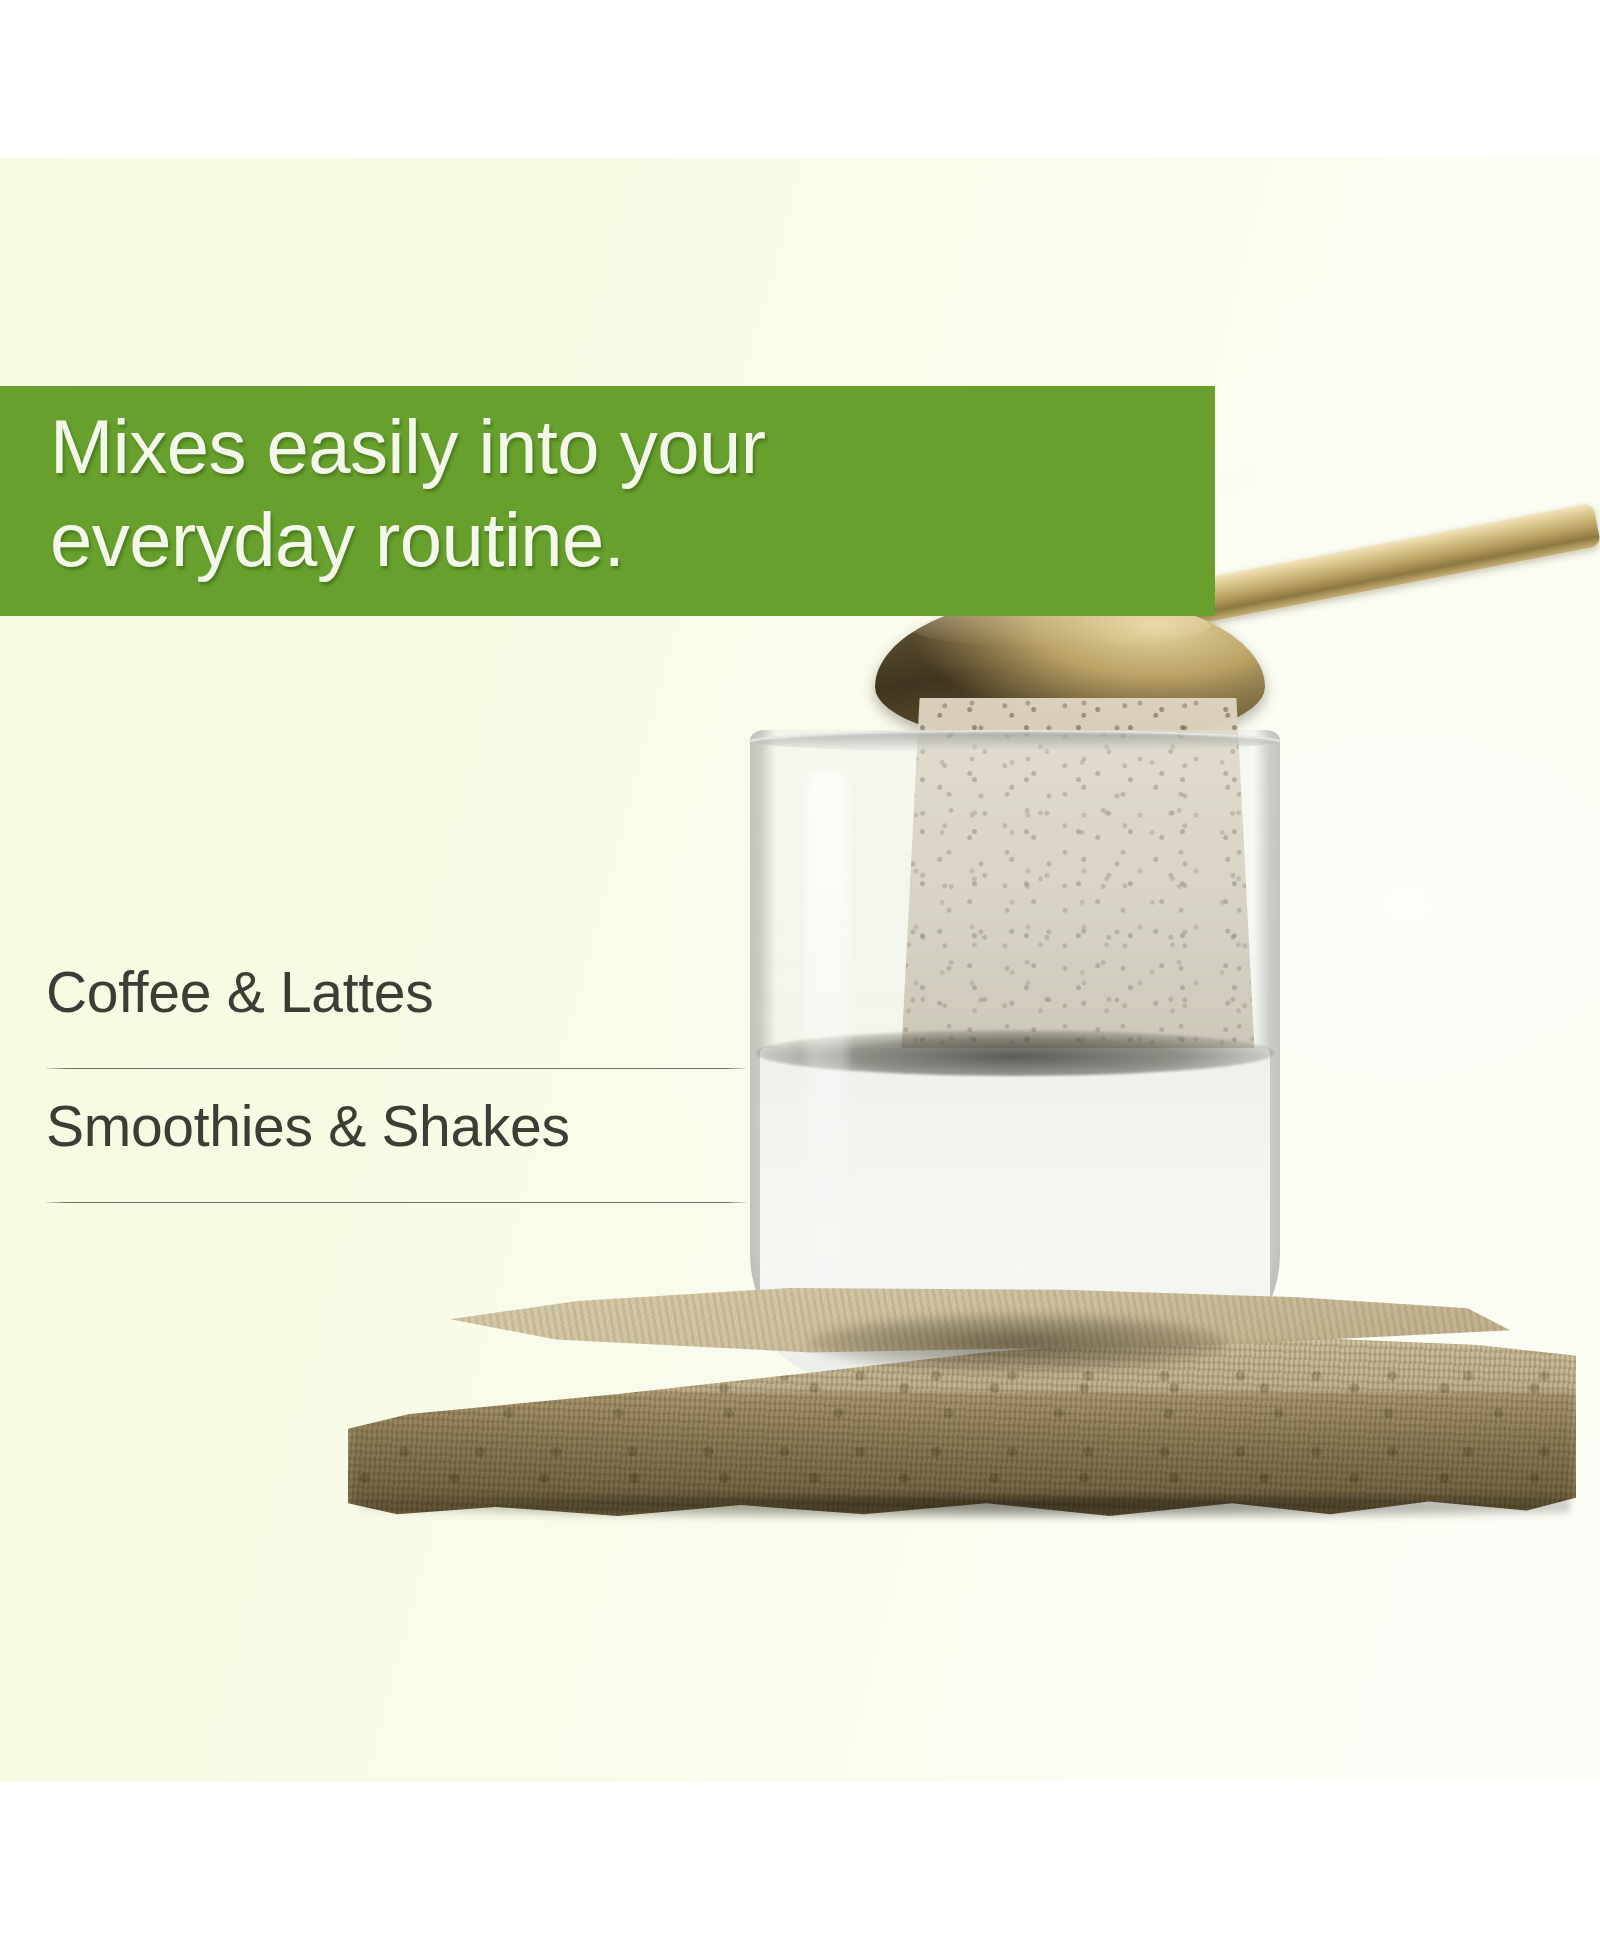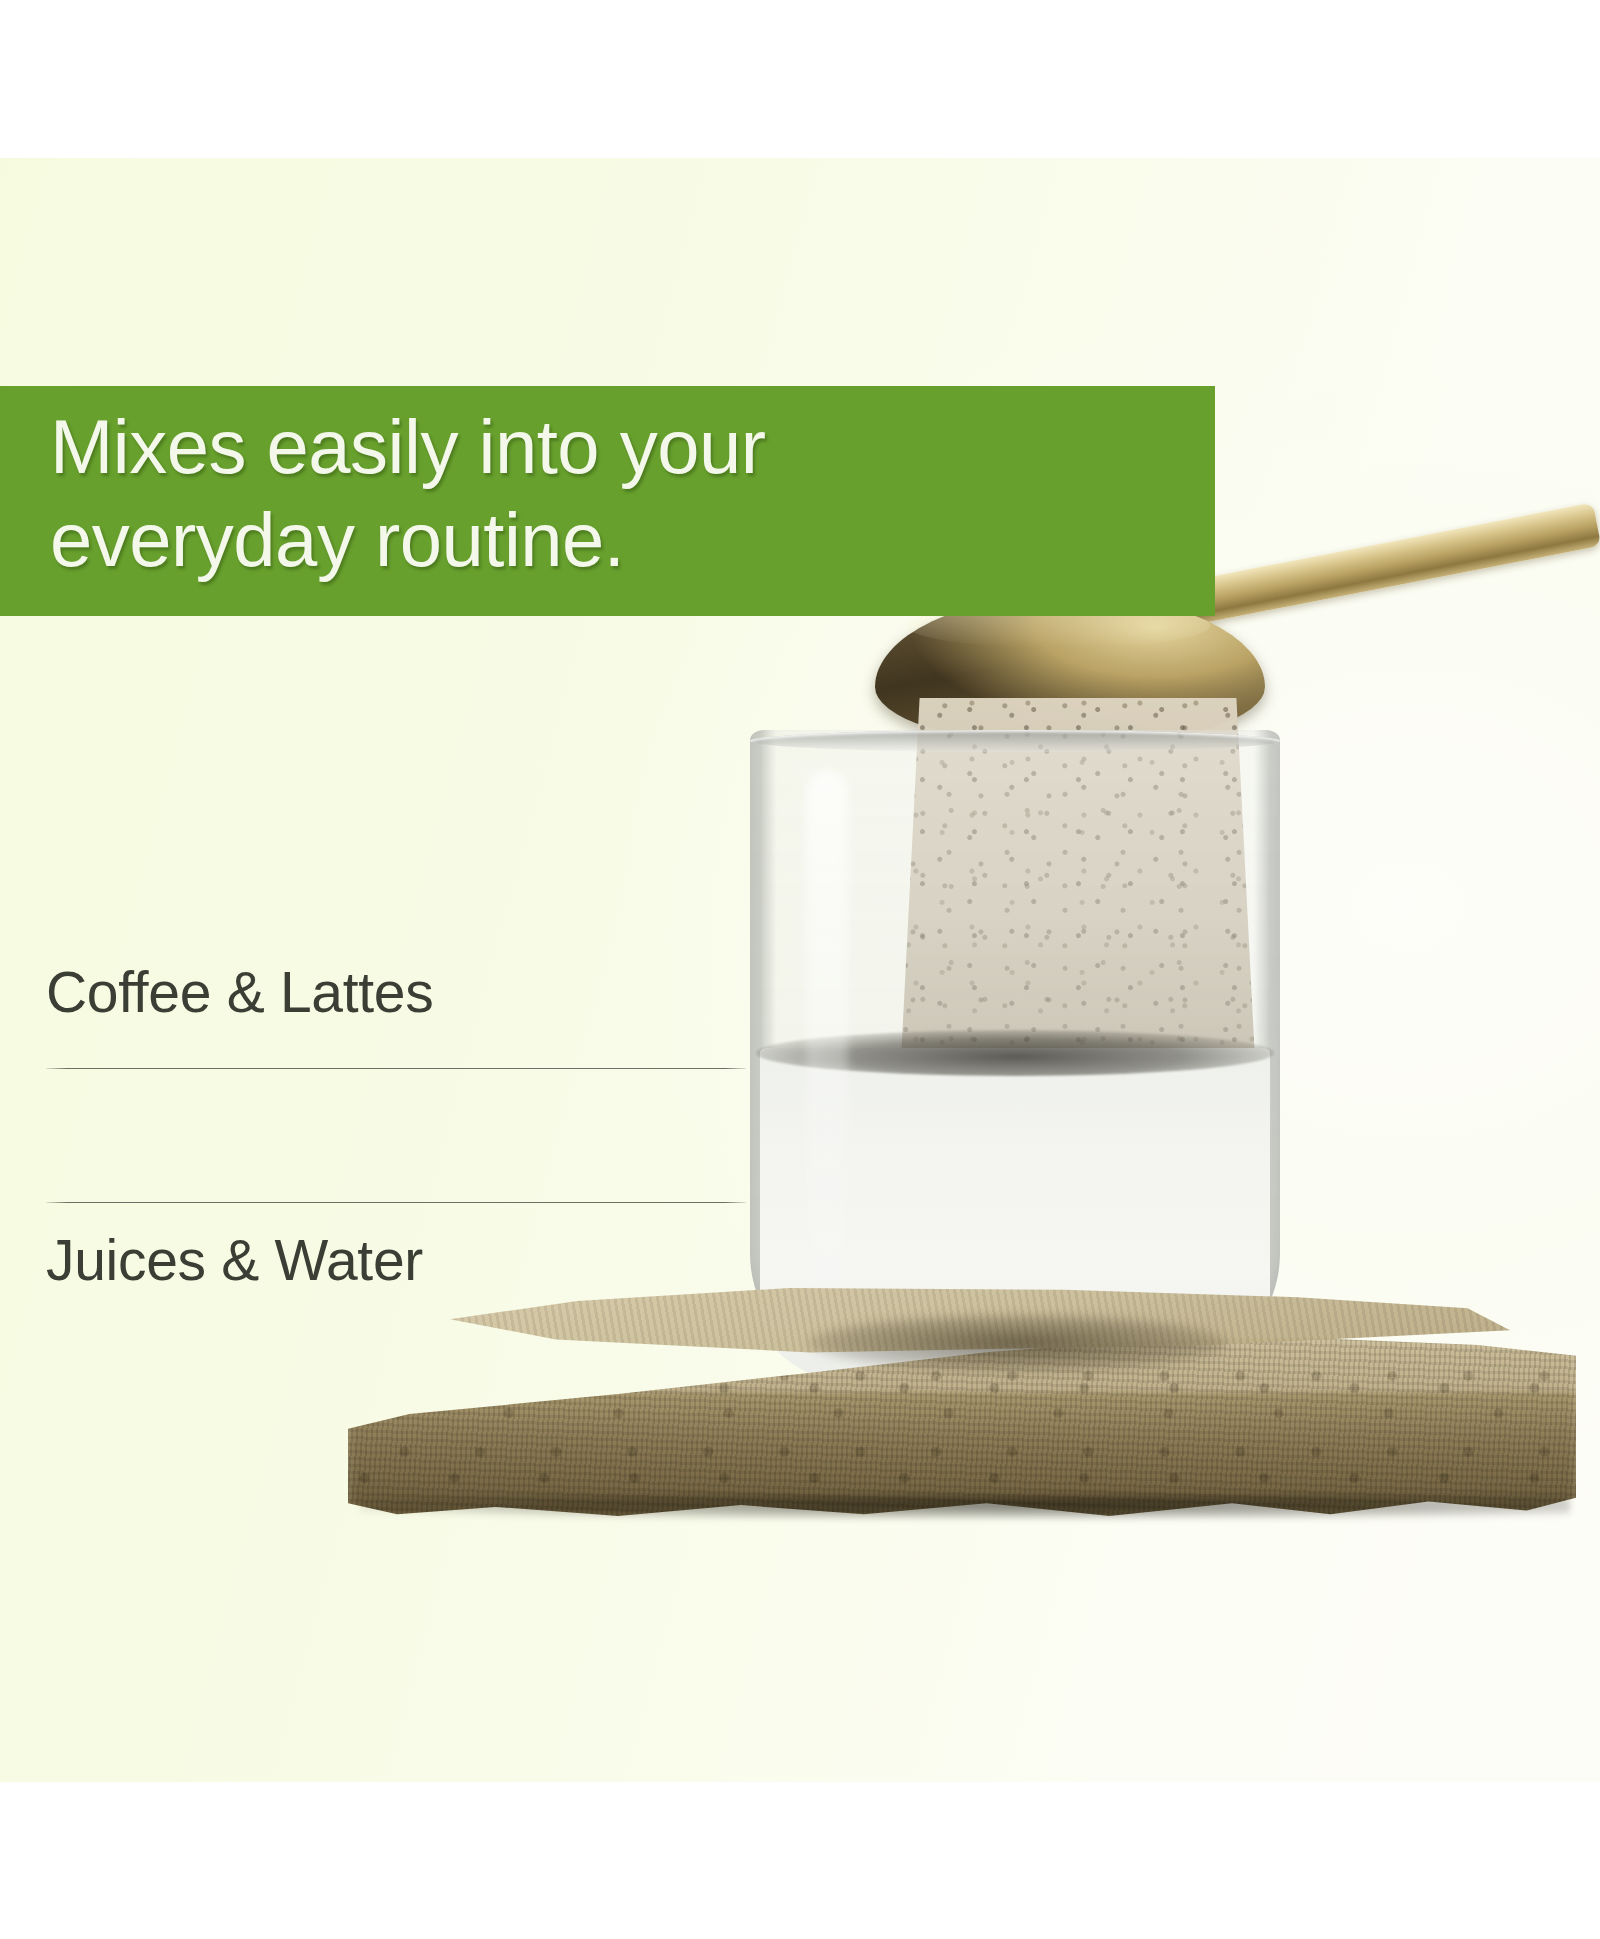--- a/index.html
+++ b/index.html
@@ -343,23 +343,21 @@
     </div>
 
     <div class="list">
 
       <div class="list-item">
         <div class="list-label">Coffee &amp; Lattes</div>
         <div class="divider d1"></div>
       </div>
 
       <div class="list-item">
+        <div class="list-label">Smoothies &amp; Shakes</div>
         <div class="divider d2"></div>
       </div>
 
-      <div class="list-item">
-        <div class="list-label">Juices &amp; Water</div>
-      </div>
 
     </div>
 
   </div>
 </div>
 
 </body></html>

